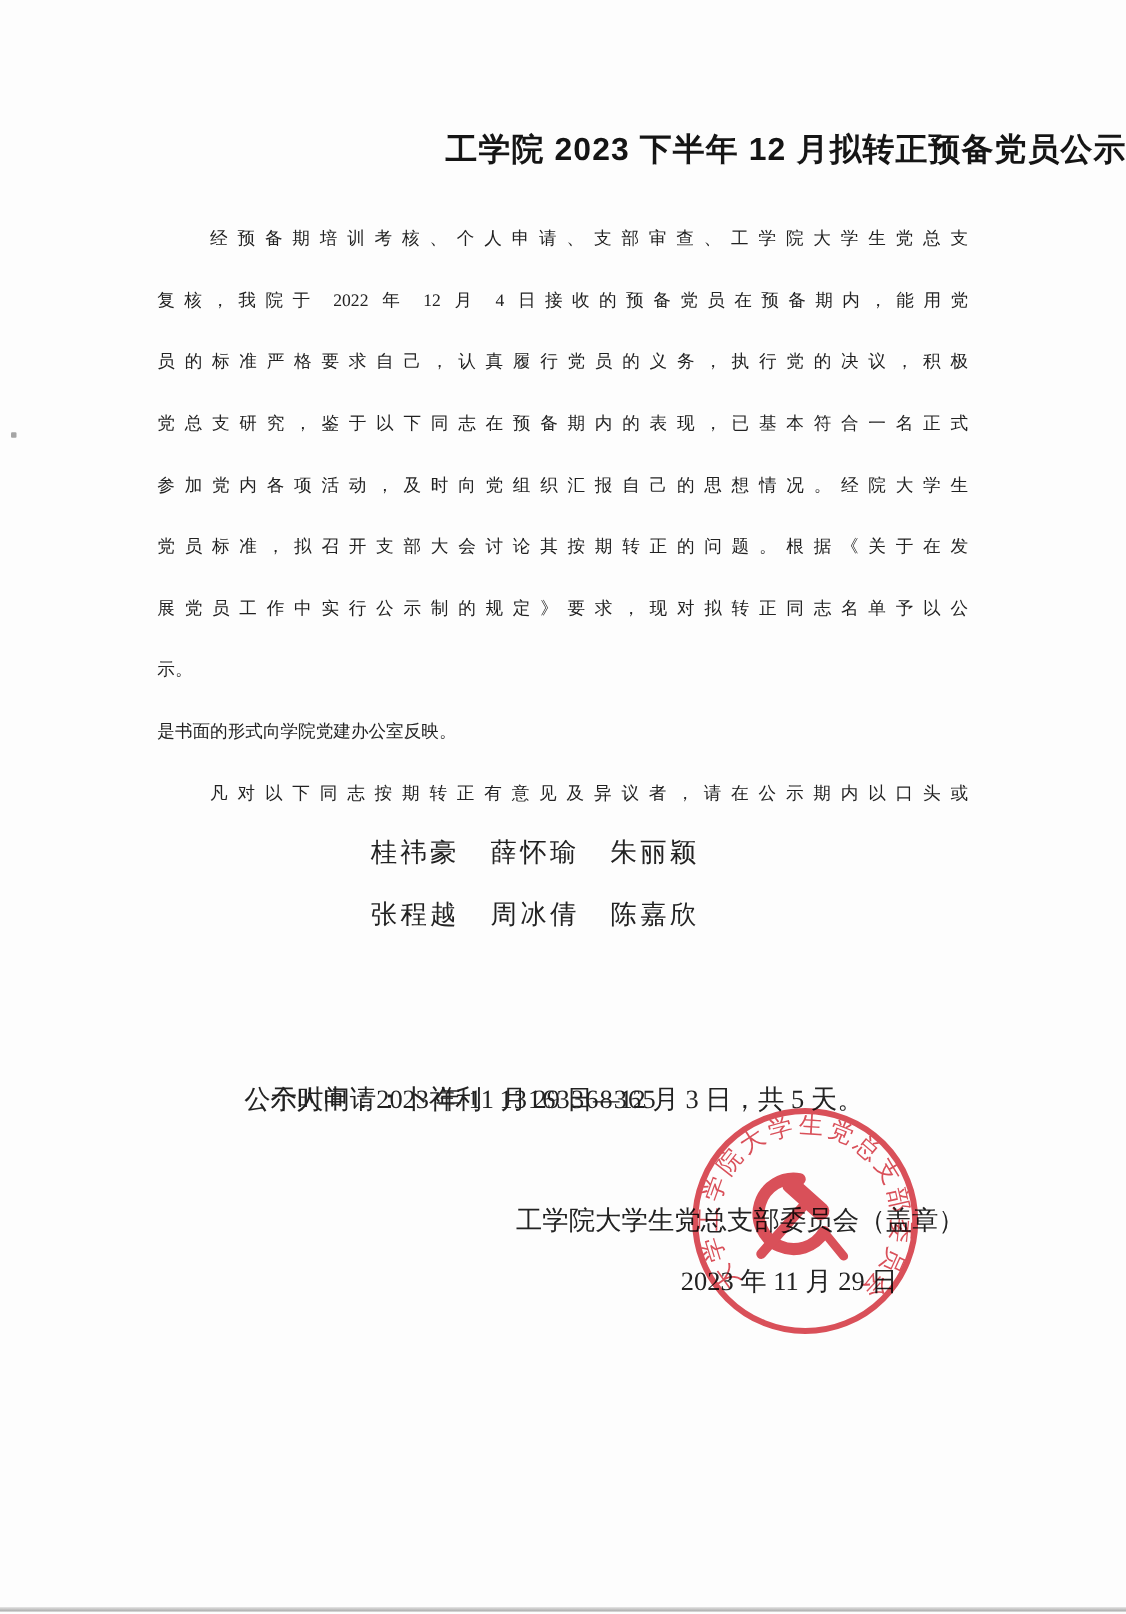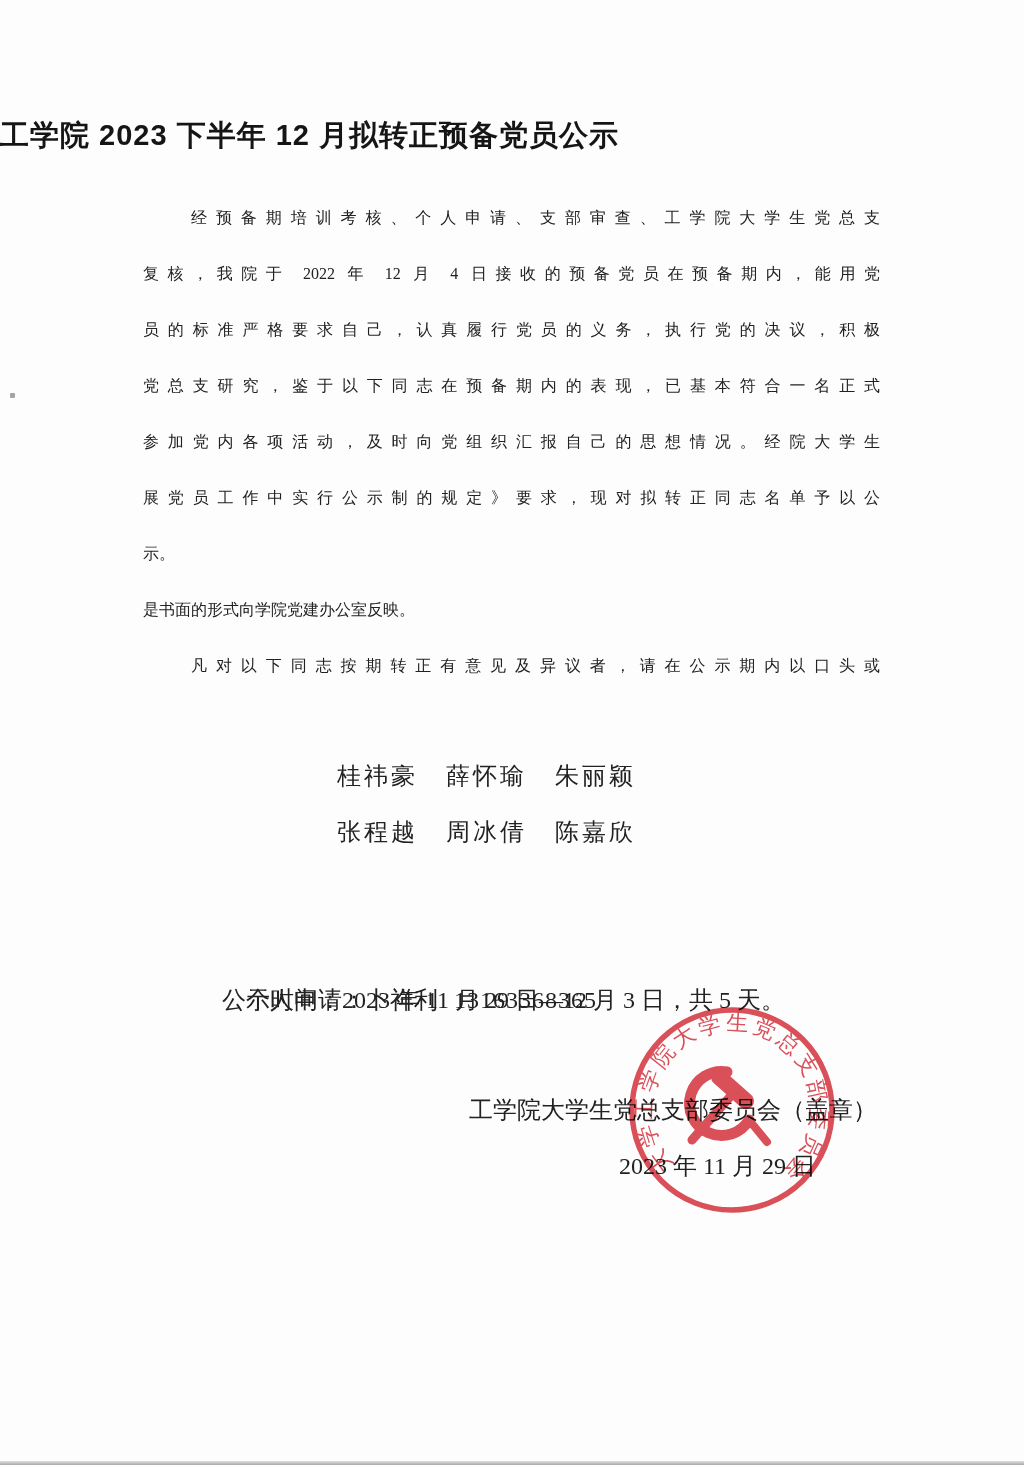--- a/index.html
+++ b/index.html
@@ -15,21 +15,21 @@
     overflow: hidden;
     font-family: "Liberation Serif", serif;
     color: #222;
   }
   .title {
     position: absolute;
     top: 116px;
     left: 0;
     right: 0;
     margin: 0;
-    text-align: left;
+    text-align: right;
     font-family: "Liberation Sans", sans-serif;
     font-weight: 700;
     font-size: 29px;
     letter-spacing: 1px;
     color: #151515;
   }
   .body-block {
     position: absolute;
     left: 143px;
     top: 190px;
@@ -132,20 +132,21 @@
 
   <h1 class="title">工学院 2023 下半年 12 月拟转正预备党员公示</h1>
 
   <div class="body-block">
     <div class="para">
       <div class="line first">经预备期培训考核、个人申请、支部审查、工学院大学生党总支</div>
       <div class="line">复核，我院于 2022 年 12 月 4 日接收的预备党员在预备期内，能用党</div>
       <div class="line">员的标准严格要求自己，认真履行党员的义务，执行党的决议，积极</div>
       <div class="line">党总支研究，鉴于以下同志在预备期内的表现，已基本符合一名正式</div>
       <div class="line">参加党内各项活动，及时向党组织汇报自己的思想情况。经院大学生</div>
+      <div class="line">党员标准，拟召开支部大会讨论其按期转正的问题。根据《关于在发</div>
       <div class="line">展党员工作中实行公示制的规定》要求，现对拟转正同志名单予以公</div>
       <div class="line last">示。</div>
     </div>
     <div class="para">
       <div class="line last">是书面的形式向学院党建办公室反映。</div>
       <div class="line first">凡对以下同志按期转正有意见及异议者，请在公示期内以口头或</div>
     </div>
   </div>
 
   <div class="names">

